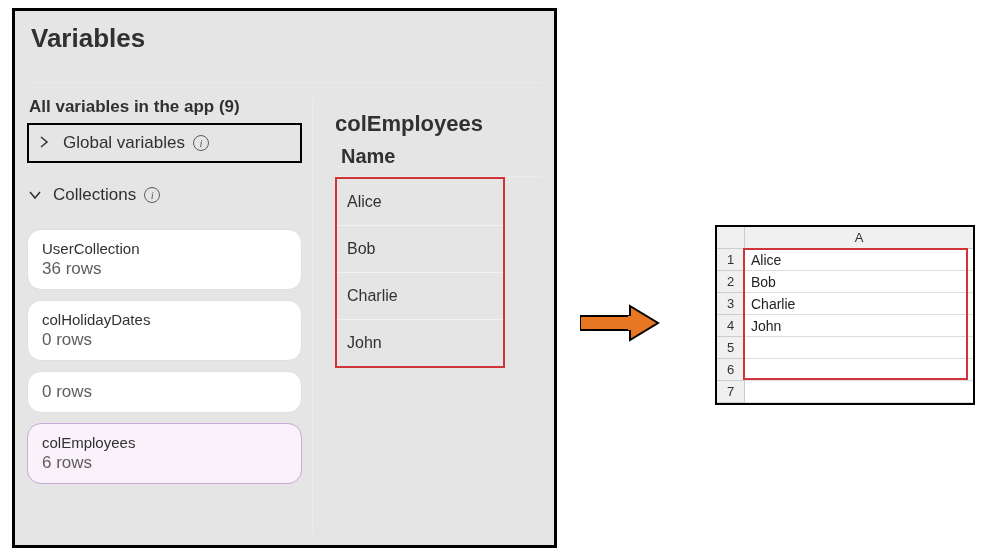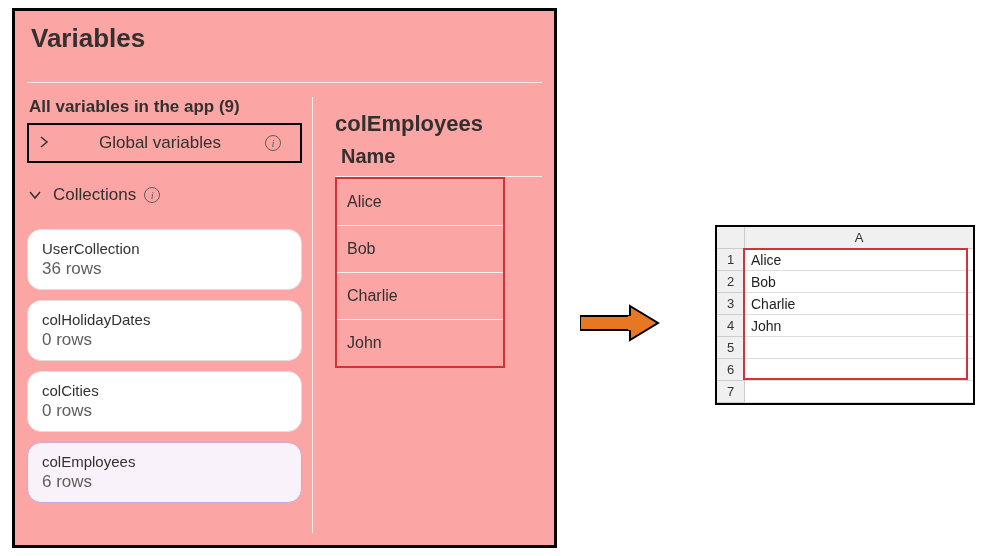--- a/index.html
+++ b/index.html
@@ -14,21 +14,21 @@
       height: 556px;
       position: relative;
     }
     .variables-panel {
       position: absolute;
       left: 12px;
       top: 8px;
       width: 545px;
       height: 540px;
       border: 3px solid #000;
-      background: #fca5a5;
+      background: #e5e5e5;
       padding: 12px 12px 12px 12px;
       display: flex;
       flex-direction: column;
     }
     .panel-title {
       font-size: 26px;
       font-weight: 600;
       color: #323130;
       margin-bottom: 28px;
       padding-left: 4px;
@@ -57,21 +57,20 @@
       margin-bottom: 6px;
       padding-left: 2px;
     }
     .global-row {
       display: flex;
       align-items: center;
       border: 2px solid #000;
       padding: 8px 10px;
       margin-bottom: 16px;
       cursor: pointer;
-      gap: 36px;
     }
     .chevron {
       width: 14px;
       display: inline-block;
       font-size: 14px;
       color: #323130;
       margin-right: 10px;
     }
     .row-label {
       font-size: 17px;
@@ -255,21 +254,20 @@
 
       <div class="card">
         <div class="card-name">UserCollection</div>
         <div class="card-sub">36 rows</div>
       </div>
       <div class="card">
         <div class="card-name">colHolidayDates</div>
         <div class="card-sub">0 rows</div>
       </div>
       <div class="card">
-        <div class="card-name">colCities</div>
         <div class="card-sub">0 rows</div>
       </div>
       <div class="card selected">
         <div class="card-name">colEmployees</div>
         <div class="card-sub">6 rows</div>
       </div>
     </div>
 
     <div class="right-col">
       <div class="detail-title">colEmployees</div>

